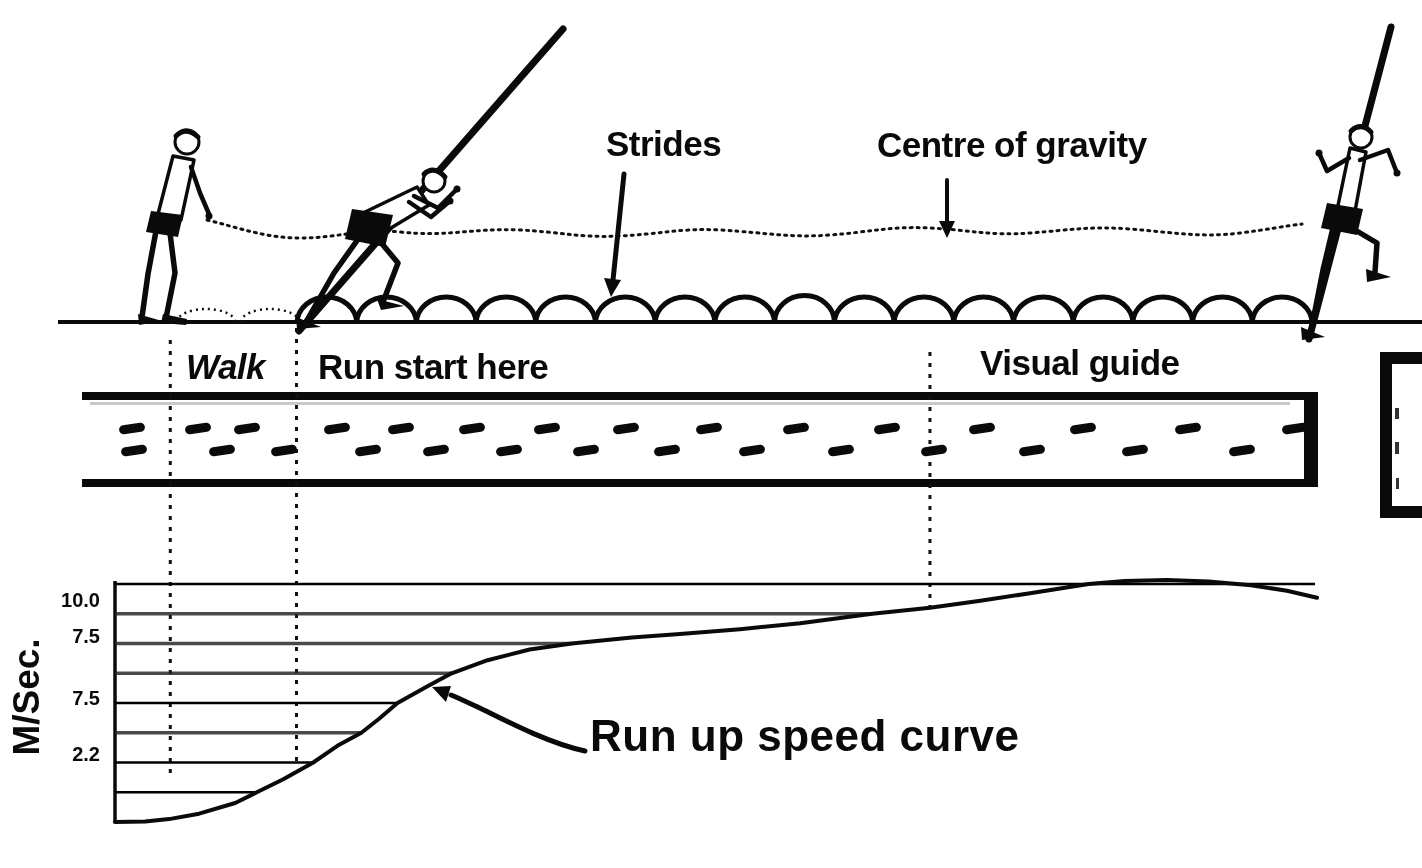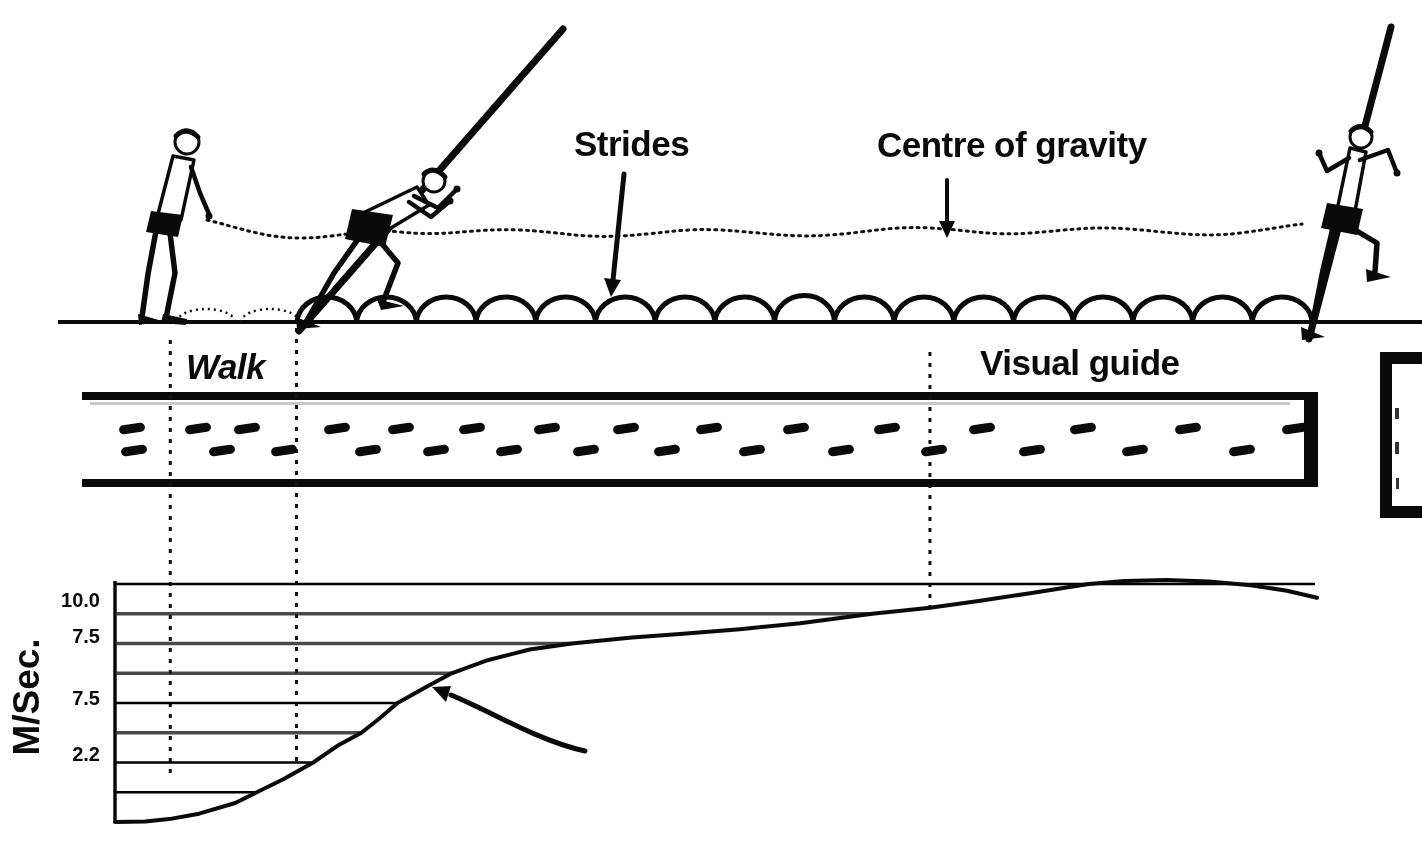--- a/index.html
+++ b/index.html
@@ -172,23 +172,25 @@
           <line x1="115" y1="673.25" x2="451.56000000000006" y2="673.25" stroke="#222" stroke-width="3.5" opacity="0.82"></line>
           <line x1="115" y1="703" x2="397.46999999999997" y2="703" stroke="#000" stroke-width="2.5" opacity="1"></line>
           <line x1="115" y1="732.75" x2="361.40999999999997" y2="732.75" stroke="#222" stroke-width="3.5" opacity="0.82"></line>
           <line x1="115" y1="762.5" x2="313.33000000000004" y2="762.5" stroke="#000" stroke-width="2.5" opacity="1"></line>
           <line x1="115" y1="792.25" x2="256.836" y2="792.25" stroke="#000" stroke-width="2.5" opacity="1"></line>
         </g>
       <path id="speed-curve-path" fill="none" stroke="#0a0a0a" stroke-width="4" stroke-linecap="round" stroke-linejoin="round" d="M115.0,822.0 L145.1,821.5 L169.1,819.1 L199.1,813.7 L235.2,803.0 L256.8,792.3 L283.3,779.2 L313.3,762.5 L337.4,745.8 L361.4,732.8 L379.4,718.5 L397.5,703.0 L427.5,686.3 L451.6,673.3 L487.6,660.2 L529.7,649.5 L571.8,643.5 L631.9,637.5 L679.9,634.0 L740.0,629.2 L800.1,623.3 L872.3,613.8 L930.0,607.8 L980.4,600.7 L1028.5,593.5 L1088.6,584.0 L1124.7,581.1 L1166.8,580.0 L1208.8,581.6 L1250.9,585.2 L1287.0,590.7 L1317.0,597.8"></path>
     </g>
   </svg>
 
-  <div class="lbl lbl-big" style="left:574px;top:126px;text-align:right;">Strides</div>
+  <div class="lbl lbl-big" style="left:606px;top:126px;text-align:right;">Strides</div>
   <div class="lbl lbl-big" style="left:845px;top:127px;margin-left:32px;">Centre of gravity</div>
   <div class="lbl lbl-big" style="left:186px;top:349px;font-style:italic;">Walk</div>
+  <div class="lbl lbl-big" style="left:318px;top:349px;">Run start here</div>
   <div class="lbl lbl-big" style="left:980px;top:345px;">Visual guide</div>
+  <div class="lbl lbl-huge" style="left:590px;top:714px;">Run up speed curve</div>
 
   <div class="ylab">M/Sec.</div>
   <div class="ytick" style="top:590px;">10.0</div>
   <div class="ytick" style="top:626px;">7.5</div>
   <div class="ytick" style="top:688px;">7.5</div>
   <div class="ytick" style="top:744px;">2.2</div>
 </div>
 
 </body></html>

